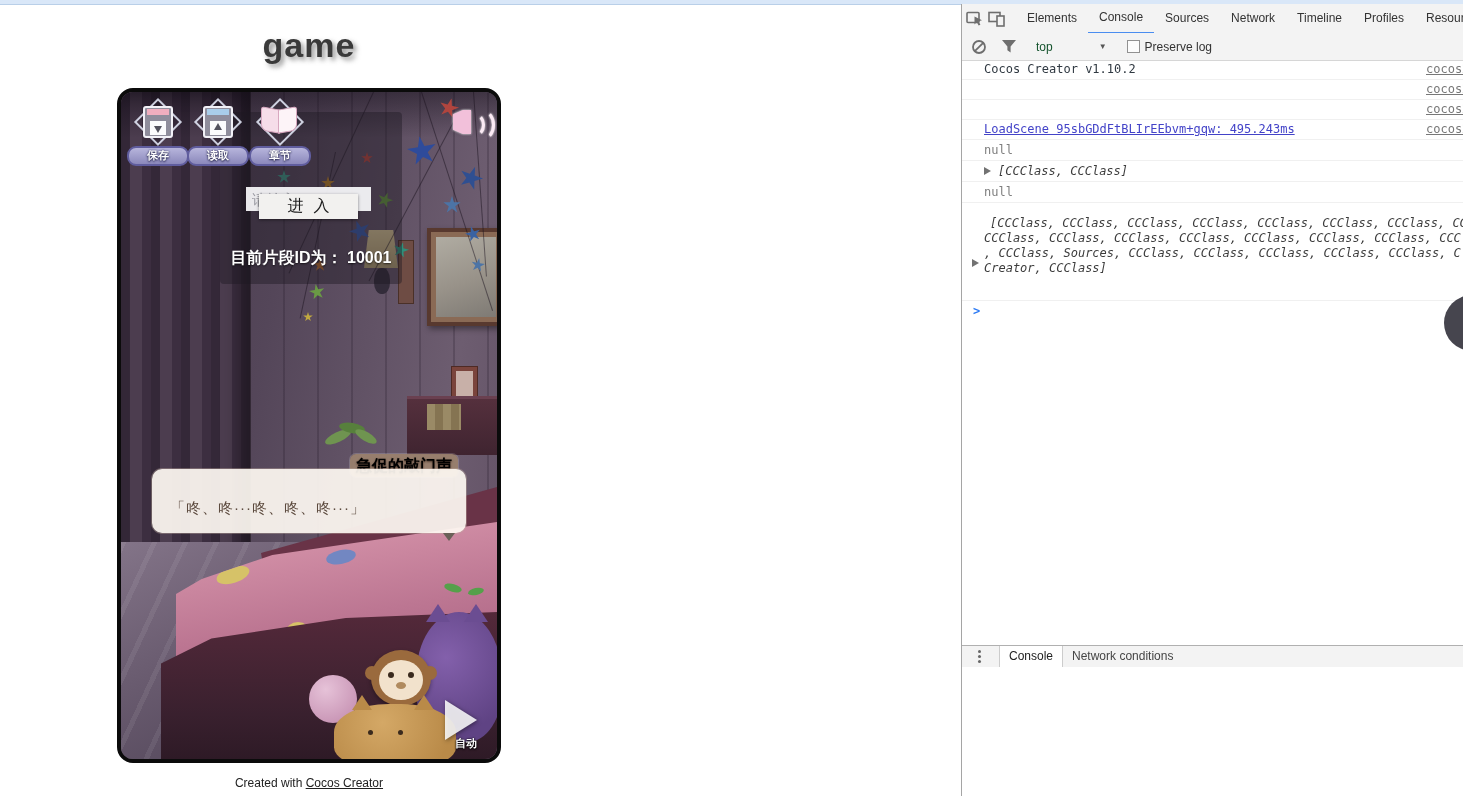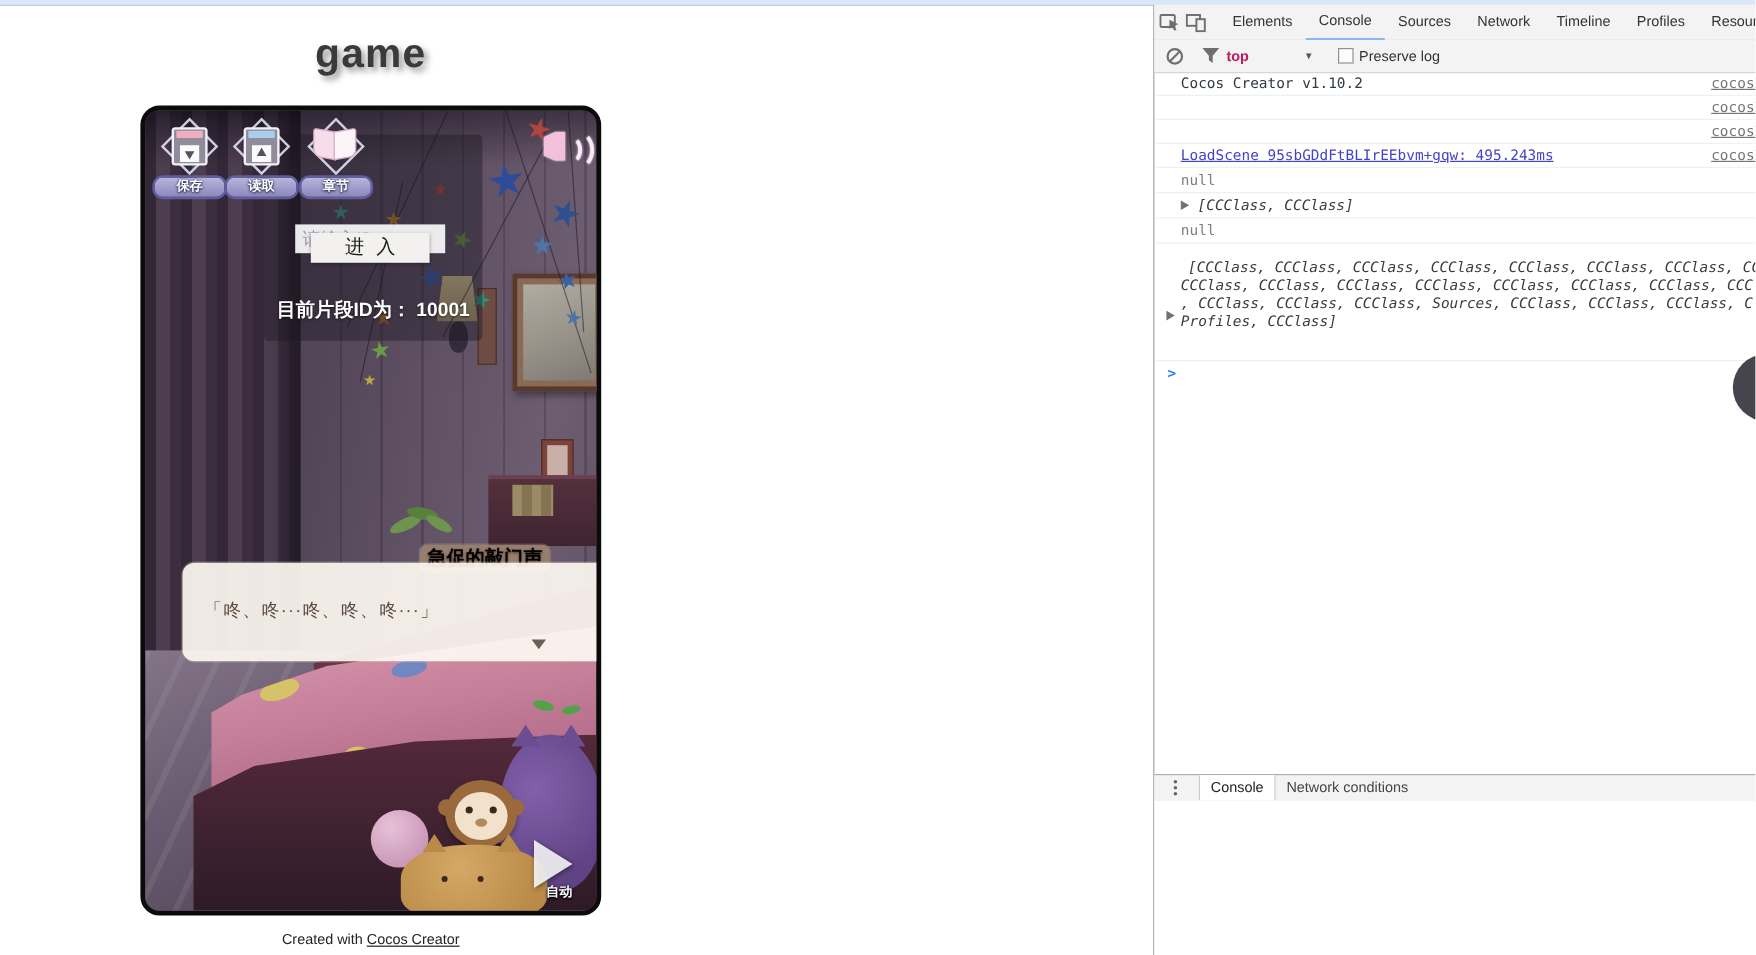--- a/index.html
+++ b/index.html
@@ -101,41 +101,41 @@
   .id-input{position:absolute;left:125px;top:60px;width:119px;height:24px;border:0;background:rgba(249,249,251,0.93);
     font-size:15px;color:#333;padding:0 0 0 6px;outline:none;margin-top:35px;}
   .id-input::placeholder{color:#9a9aa2;}
   .enter-btn{position:absolute;left:138px;top:102px;width:99px;height:25px;border:0;background:#f2f1ef;
     font-size:16px;color:#1c1c1c;letter-spacing:10px;text-indent:10px;box-shadow:0 1px 3px rgba(0,0,0,0.45);cursor:pointer;}
   .current-id{position:absolute;left:92px;top:156px;width:196px;text-align:center;font-size:16px;font-weight:bold;color:#fff;
     text-shadow:0 1px 2px rgba(0,0,0,0.65);}
   .name-tag{position:absolute;left:229px;top:362px;width:108px;height:23px;background:rgba(153,128,109,0.96);
     border-radius:6px;color:#000000;font-size:16px;font-weight:bold;text-align:center;line-height:23px;
     text-shadow:0 1px 2px rgba(60,40,30,0.9);box-shadow:0 0 0 1px rgba(255,255,255,0.18);}
-  .dialog-box{position:absolute;left:31px;top:377px;width:314px;height:82px;background:rgba(253,247,241,0.93);
-    border-radius:10px;box-shadow:0 0 0 1px rgba(190,170,160,0.4);padding-left:44px;}
+  .dialog-box{position:absolute;left:31px;top:377px;width:314px;height:64px;background:rgba(253,247,241,0.93);
+    border-radius:10px;box-shadow:0 0 0 1px rgba(190,170,160,0.4);}
   .dialog-text{position:absolute;left:18px;top:30px;font-size:15px;color:#5c4a3e;letter-spacing:1px;}
   .advance-arrow{position:absolute;left:291px;top:64px;width:0;height:0;border-left:6px solid transparent;border-right:6px solid transparent;border-top:8px solid #6a6058;cursor:pointer;}
   .auto-btn{position:absolute;left:324px;top:608px;width:48px;height:52px;cursor:pointer;}
   .auto-tri{position:absolute;left:0;top:0;width:0;height:0;border-left:32px solid rgba(250,250,252,0.88);
     border-top:20px solid transparent;border-bottom:20px solid transparent;filter:drop-shadow(1px 1px 2px rgba(0,0,0,0.5));}
   .auto-label{position:absolute;left:10px;top:36px;font-size:11px;font-weight:bold;color:#fff;text-shadow:0 0 2px #000,0 1px 2px #000;}
 
   
   .devtools{position:absolute;left:961px;top:4px;width:502px;height:792px;background:#fff;border-left:1px solid #a5a5a5;
     font-size:12px;color:#333;}
   .dt-tabbar{position:absolute;left:0;top:0;right:0;height:29px;background:#f3f3f3;border-bottom:1px solid #d6d6d6;
     display:flex;align-items:center;}
   .dt-iconbtn{width:26px;height:22px;display:flex;align-items:center;justify-content:center;cursor:pointer;margin-left:4px;}
   .dt-sep{width:1px;height:18px;background:#ccc;margin:0 6px 0 4px;}
   .dt-tab{padding:0 11px;line-height:26px;height:28px;color:#333;cursor:pointer;}
   .dt-tab.active{border-bottom:2px solid #4a8df0;}
   .dt-toolbar{position:absolute;left:0;top:29px;right:0;height:27px;background:#f3f3f3;border-bottom:1px solid #d6d6d6;
     display:flex;align-items:center;}
-  .dt-ctx{color:#be185d;cursor:pointer;font-weight:bold;}
+  .dt-ctx{margin-left:14px;color:#14532d;cursor:pointer;}
   .dt-ctx-arrow{font-size:8px;color:#555;margin-left:46px;cursor:pointer;}
   .dt-checkbox{width:11px;height:11px;border:1px solid #919191;background:#fcfcfc;margin-left:20px;cursor:pointer;}
   .dt-checklabel{margin-left:5px;color:#333;}
   .dt-console{position:absolute;left:0;top:56px;right:0;height:585px;overflow:hidden;
     font-family:"DejaVu Sans Mono",monospace;font-size:12px;color:#303942;}
   .crow{position:relative;border-bottom:1px solid #f0f0f0;padding-left:22px;line-height:19px;height:19px;white-space:nowrap;overflow:hidden;}
   .crow.tall{height:20px;line-height:20px;}
   .crow .src-link{position:absolute;left:464px;top:0;color:#777;text-decoration:underline;cursor:pointer;}
   .crow.debug{color:#4343c8;text-decoration:underline;}
   .crow.null{color:#7e7e7e;}
@@ -356,22 +356,22 @@
       <div class="crow arr tall">
         <span class="tri"></span><span>[CCClass, CCClass]</span>
       </div>
       <div class="crow null tall">
         <span>null</span>
       </div>
       <div class="crow arr multi">
         <span class="tri"></span>
         <div class="ml">[CCClass, CCClass, CCClass, CCClass, CCClass, CCClass, CCClass, CC</div>
         <div>CCClass, CCClass, CCClass, CCClass, CCClass, CCClass, CCClass, CCC</div>
-        <div>, CCClass, CCClass, CCClass, Sources, CCClass, CCClass, CCClass, C</div>
-        <div>Profiles, CCClass]</div>
+        <div>, CCClass, Sources, CCClass, CCClass, CCClass, CCClass, CCClass, C</div>
+        <div>Creator, CCClass]</div>
       </div>
       <div class="prompt-row">
         <span class="prompt-chevron">&gt;</span>
       </div>
     </div>
 
     <div class="dt-drawerbar">
       <span class="dots-v"></span>
       <span class="drawer-tab active">Console</span>
       <span class="drawer-tab">Network conditions</span>

